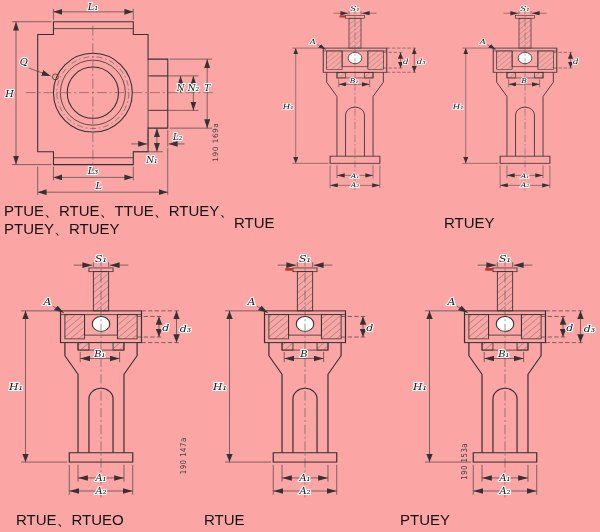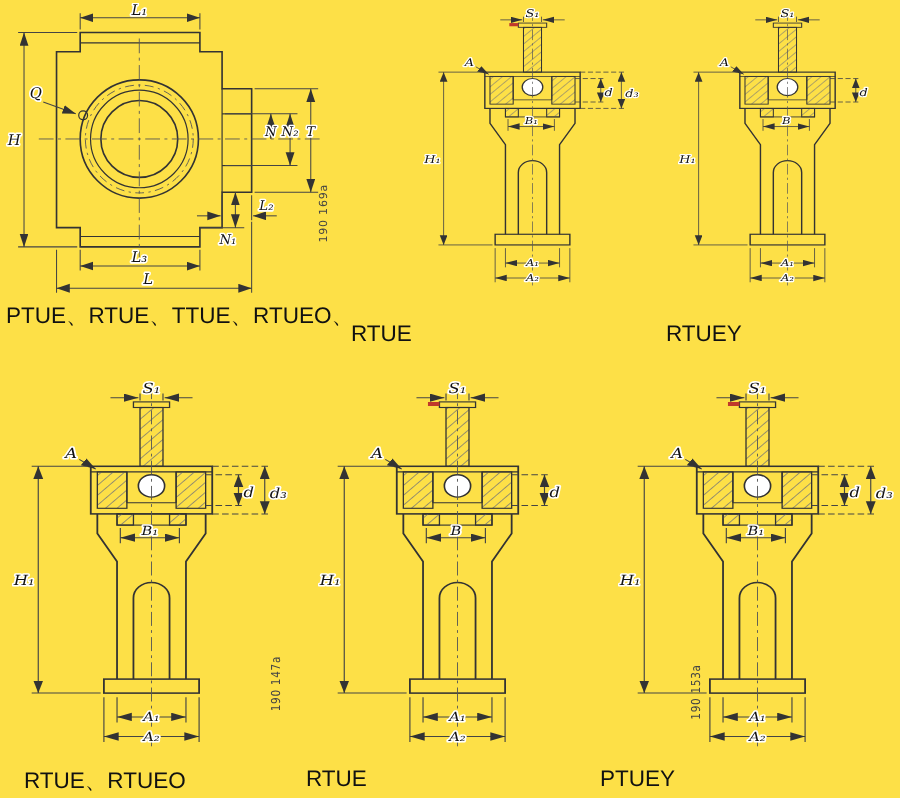--- a/index.html
+++ b/index.html
@@ -1,16 +1,16 @@
 <!DOCTYPE html>
 <html><head>
 <meta charset="utf-8">
 <style>
   html,body{margin:0;padding:0;background:#fff}
-  .stage{position:relative;width:600px;height:532px;background:#fde047;overflow:hidden;font-family:"Liberation Sans",sans-serif}
+  .stage{position:relative;width:600px;height:532px;background:#fca5a5;overflow:hidden;font-family:"Liberation Sans",sans-serif}
   .panel{position:absolute}
   .cap{position:absolute;font:15px "Liberation Sans",sans-serif;color:#111;white-space:nowrap}
   .cap span{display:block;line-height:18px}
   
   .ln{fill:none;stroke:#333;stroke-width:1.1}
   .ln2{fill:none;stroke:#333;stroke-width:.8}
   .thin{fill:none;stroke:#444;stroke-width:.7}
   .dash{fill:none;stroke:#444;stroke-width:.7;stroke-dasharray:4 2}
   .dashc{fill:none;stroke:#555;stroke-width:.6;stroke-dasharray:6 3 1.5 3}
   .cl{fill:none;stroke:#555;stroke-width:.6;stroke-dasharray:10 3 2 3}
@@ -221,21 +221,22 @@
     <text class="lbl" x="36" y="56" text-anchor="middle">A</text>
     <text class="lbl sm" x="84" y="111" text-anchor="middle">B₁</text>
     <text class="lbl" x="141" y="84">d</text>
     <text class="lbl" x="157" y="85">d₃</text>
     <text class="lbl sm" x="85" y="244" text-anchor="middle">A₁</text>
     <text class="lbl sm" x="85" y="258" text-anchor="middle">A₂</text>
     <text class="ref" transform="rotate(-90 50 243)" x="50" y="243">190 153a</text>
   </svg>
 
   <div class="cap" style="left:4px;top:202px">
-    <span>PTUE、RTUE、TTUE、RTUEO、</span>
+    <span>PTUE、RTUE、TTUE、RTUEY、</span>
+    <span>PTUEY、RTUEY</span>
   </div>
   <div class="cap" style="left:234px;top:214px">RTUE</div>
   <div class="cap" style="left:444px;top:214px">RTUEY</div>
   <div class="cap" style="left:16px;top:511px">RTUE、RTUEO</div>
   <div class="cap" style="left:204px;top:511px">RTUE</div>
   <div class="cap" style="left:400px;top:511px">PTUEY</div>
 
 </div>
 
 </body></html>

